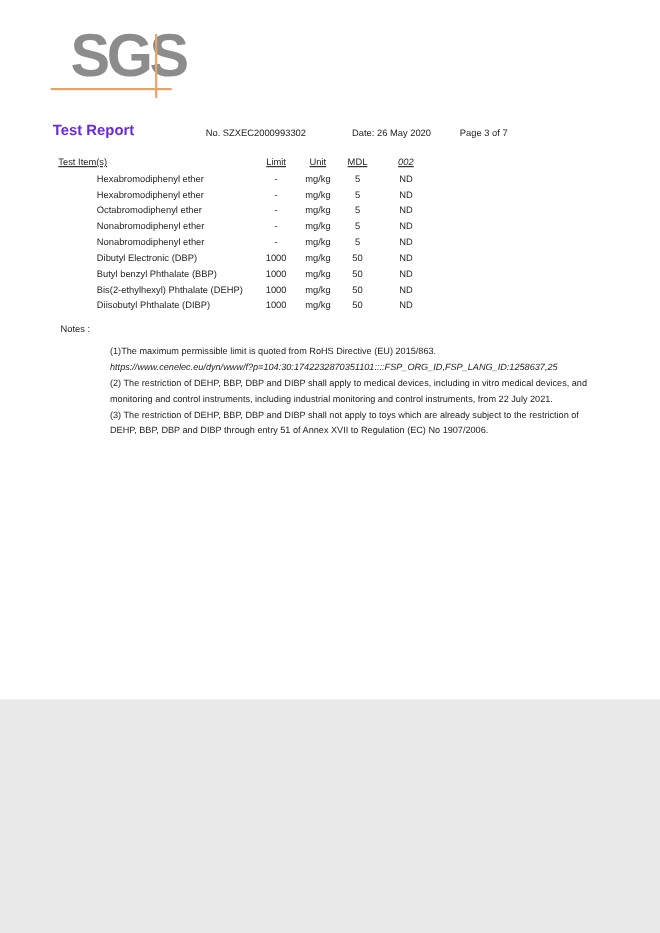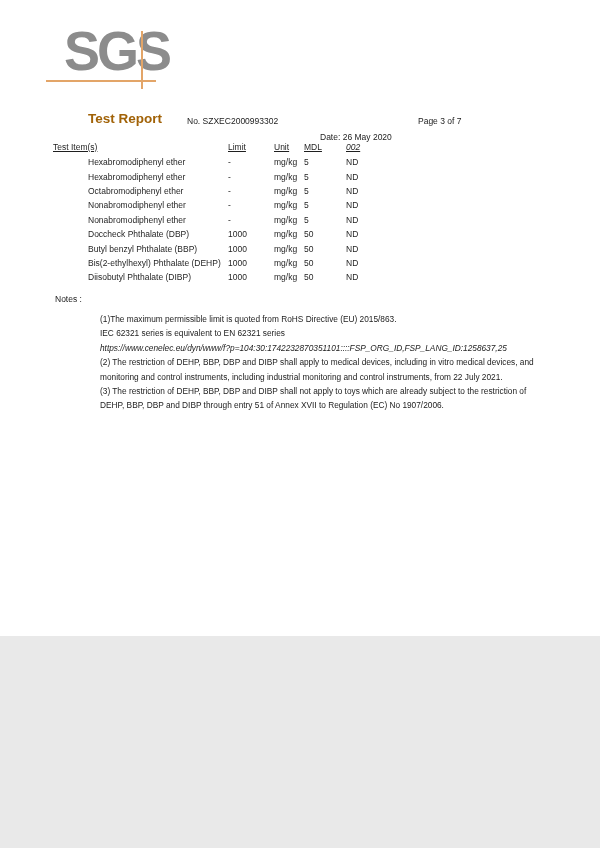--- a/index.html
+++ b/index.html
@@ -6,31 +6,31 @@
   .page{
     position:relative;width:600px;height:636px;background:#ffffff;margin:0 auto;
     font-family:"Liberation Sans","DejaVu Sans",sans-serif;color:#222;overflow:hidden;
   }
   
   .logo-text{position:absolute;left:64px;top:24px;font-size:54px;font-weight:bold;
     color:#8c8c8c;letter-spacing:-3px;line-height:1;transform:scaleY(1.02);}
   .logo-hline{position:absolute;left:46px;top:80px;width:110px;height:2px;background:#e3a568;}
   .logo-vline{position:absolute;left:141px;top:31px;width:2px;height:58px;background:#e3a568;}
   
-  .title{position:absolute;left:48px;top:111px;font-size:13.5px;font-weight:bold;color:#a16207;margin-left:40px;}
+  .title{position:absolute;left:48px;top:111px;font-size:13.5px;font-weight:bold;color:#6d28d9;}
   .hdr-no{position:absolute;left:187px;top:116px;font-size:8.5px;}
-  .hdr-date{position:absolute;left:320px;top:116px;font-size:8.5px;margin-top:16px;}
+  .hdr-date{position:absolute;left:320px;top:116px;font-size:8.5px;}
   .hdr-page{position:absolute;left:418px;top:116px;font-size:8.5px;}
   
   .tbl{position:absolute;left:48px;top:139px;width:344px;font-size:8.5px;color:#1f1f1f;}
   .tbl-row{display:grid;grid-template-columns:180px 46px 30px 42px 46px;height:14.4px;align-items:center;}
   .tbl-head{height:16px;}
   .c-item{text-align:left;padding-left:40px;}
   .tbl-head .c-item{padding-left:5px;}
-  .c-num{text-align:left;}
+  .c-num{text-align:center;}
   .u{text-decoration:underline;}
   .it{font-style:italic;}
   
   .notes-label{position:absolute;left:55px;top:294px;font-size:8.5px;}
   .notes-body{position:absolute;left:100px;top:312px;width:447px;font-size:8.3px;line-height:14.4px;}
   .notes-body p{margin:0;}
   .brk{word-break:break-all;font-style:italic;}
   
   .stamp{position:absolute;left:55px;top:736px;width:86px;height:86px;opacity:.88;z-index:2;}
   .company-wrap{position:absolute;left:34px;top:806px;width:140px;height:22px;z-index:1;}
@@ -98,21 +98,21 @@
       <div class="c-num">ND</div>
     </div>
     <div class="tbl-row">
       <div class="c-item">Nonabromodiphenyl ether</div>
       <div class="c-num">-</div>
       <div class="c-num">mg/kg</div>
       <div class="c-num">5</div>
       <div class="c-num">ND</div>
     </div>
     <div class="tbl-row">
-      <div class="c-item">Doccheck Phthalate (DBP)</div>
+      <div class="c-item">Dibutyl Electronic (DBP)</div>
       <div class="c-num">1000</div>
       <div class="c-num">mg/kg</div>
       <div class="c-num">50</div>
       <div class="c-num">ND</div>
     </div>
     <div class="tbl-row">
       <div class="c-item">Butyl benzyl Phthalate (BBP)</div>
       <div class="c-num">1000</div>
       <div class="c-num">mg/kg</div>
       <div class="c-num">50</div>
@@ -130,21 +130,20 @@
       <div class="c-num">1000</div>
       <div class="c-num">mg/kg</div>
       <div class="c-num">50</div>
       <div class="c-num">ND</div>
     </div>
   </div>
 
   <div class="notes-label">Notes :</div>
   <div class="notes-body">
     <p>(1)The maximum permissible limit is quoted from RoHS Directive (EU) 2015/863.</p>
-    <p>IEC 62321 series is equivalent to EN 62321 series</p>
     <p class="brk">https://www.cenelec.eu/dyn/www/f?p=104:30:1742232870351101::::FSP_ORG_ID,FSP_LANG_ID:1258637,25</p>
     <p>(2) The restriction of DEHP, BBP, DBP and DIBP shall apply to medical devices, including in vitro medical devices, and monitoring and control instruments, including industrial monitoring and control instruments, from 22 July 2021.</p>
     <p>(3) The restriction of DEHP, BBP, DBP and DIBP shall not apply to toys which are already subject to the restriction of DEHP, BBP, DBP and DIBP through entry 51 of Annex XVII to Regulation (EC) No 1907/2006.</p>
   </div>
 
   <div class="company-wrap">
     <div class="company-inner">
       <div>SGS-CSTC Standards Technical Services Co., Ltd.</div>
       <div>Shenzhen Branch Testing Laboratory</div>
     </div>

